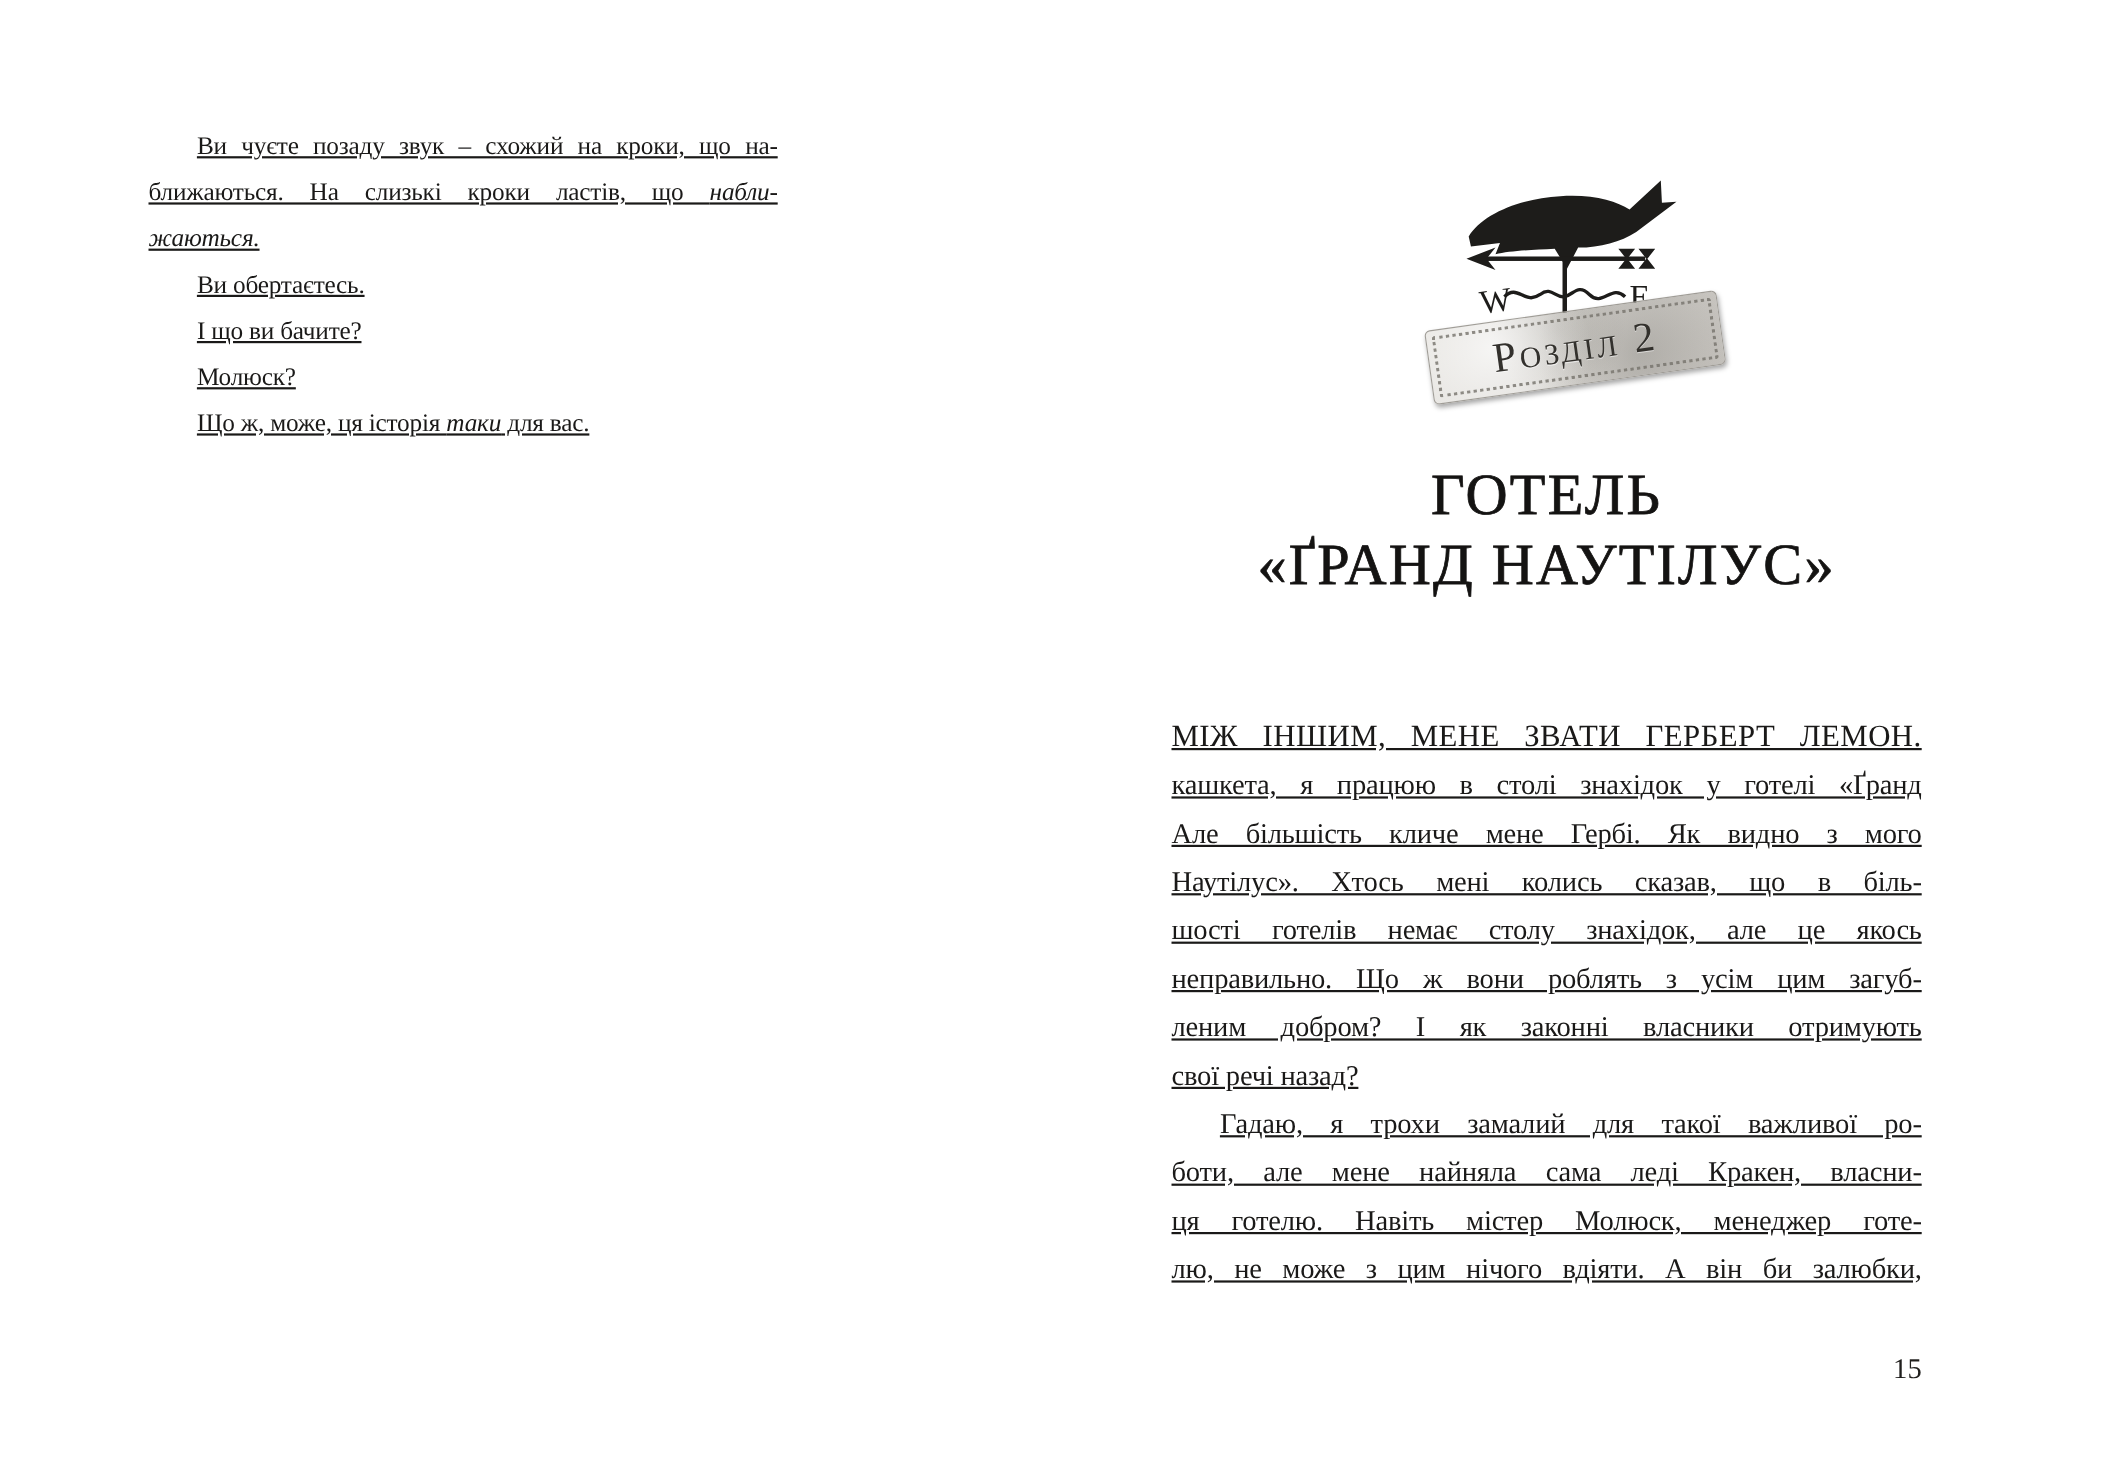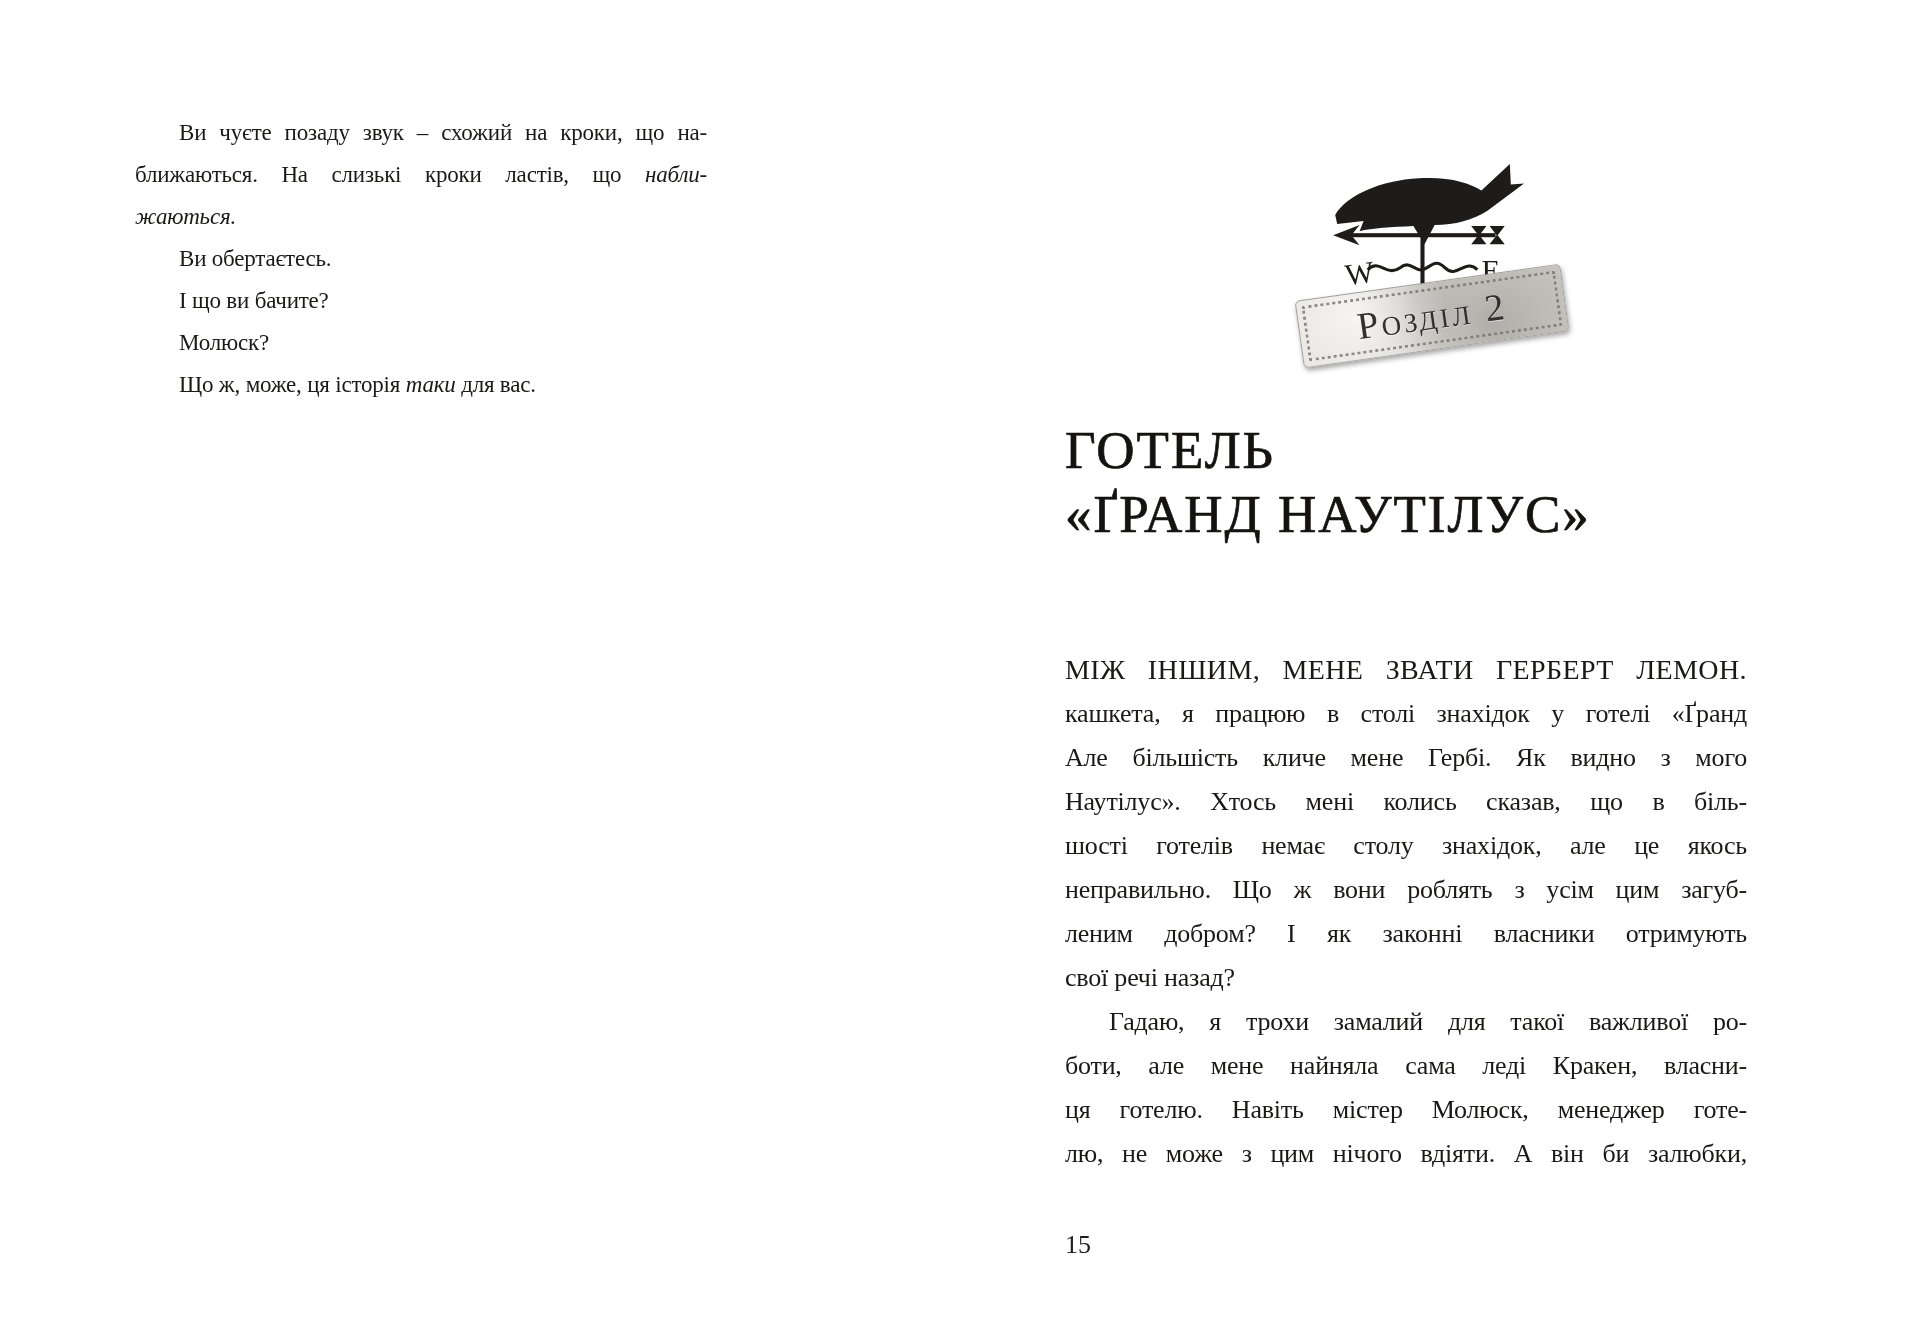--- a/index.html
+++ b/index.html
@@ -14,21 +14,21 @@
   
   .textblock{position:absolute;}
   .left-text{
     left:135px;top:112px;width:572px;
     font-size:23px;line-height:42px;letter-spacing:-0.2px;
   }
   .right-text{
     left:1065px;top:648px;width:682px;
     font-size:26px;line-height:44px;letter-spacing:-0.2px;
   }
-  .line{white-space:nowrap;text-align:left;}
+  .line{white-space:nowrap;text-align:left;text-decoration:underline;}
   .line.j{text-align:justify;text-align-last:justify;}
   .line.indent{text-indent:44px;}
   .line.caps{font-size:28px;letter-spacing:0.4px;}
   .it{font-style:italic;text-align:center;}
   
   .vane{position:absolute;left:1320px;top:156px;width:205px;height:132px;}
   .vane svg{width:100%;height:100%;}
   
   .plaque{
     position:absolute;left:1298px;top:282px;width:266px;height:66px;
@@ -50,29 +50,29 @@
   }
   .plaque-text{
     font-variant:small-caps;
     font-size:38px;letter-spacing:3px;
     color:#33312d;
     text-shadow:0 1px 0 rgba(255,255,255,0.55);
   }
   
   .chapter-title{
     position:absolute;left:1065px;top:418px;width:682px;
-    text-align:left;
+    text-align:center;
     font-size:53px;line-height:64px;letter-spacing:2px;
     color:#141312;
     -webkit-text-stroke:0.7px #141312;
   }
   
   .pagenum{
     position:absolute;left:1065px;top:1230px;width:682px;
-    text-align:left;font-size:26px;color:#201f1d;
+    text-align:right;font-size:26px;color:#201f1d;
   }
 </style>
 </head>
 <body>
 
 <div class="spread">
 
   <div class="textblock left-text">
       <div class="line indent j"><span>Ви чуєте позаду звук – схожий на кроки, що на-</span></div>
       <div class="line j"><span>ближаються. На слизькі кроки ластів, що </span><span class="it">набли-</span></div>

